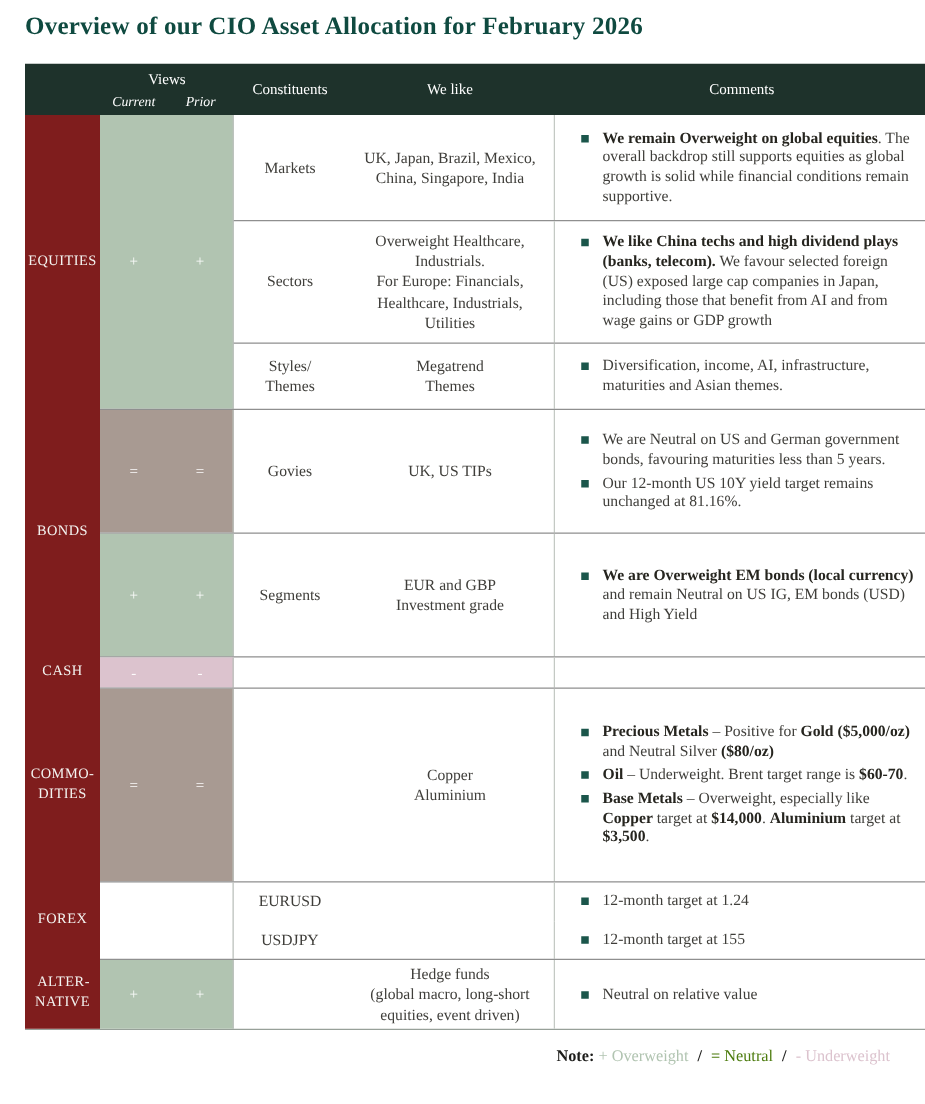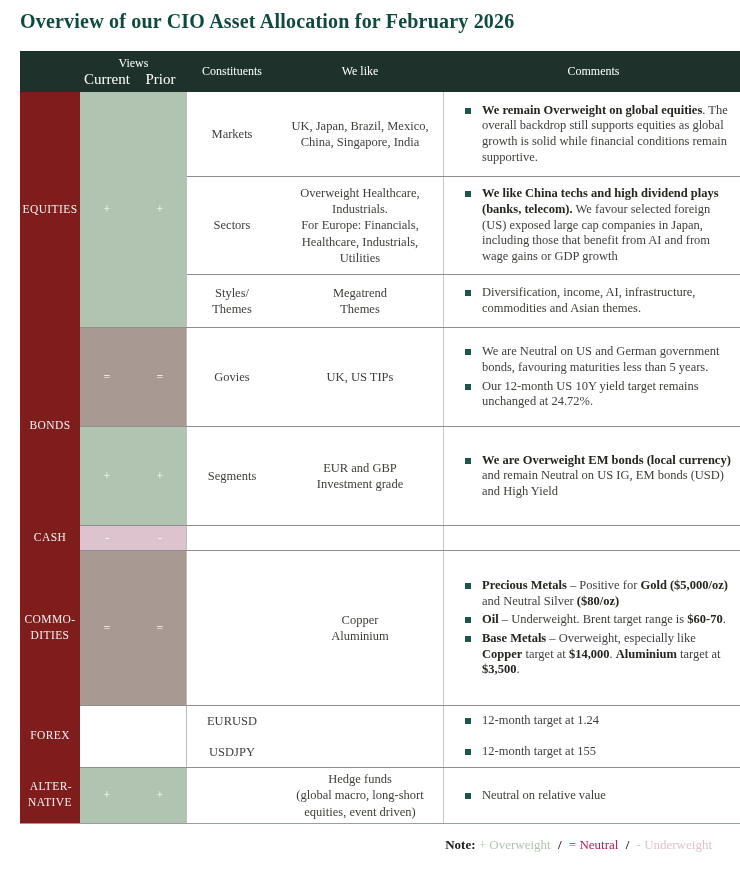--- a/index.html
+++ b/index.html
@@ -20,21 +20,21 @@
   .alloc-table { width:724px; }
 
   
   .hdr {
     height:41px; background:#1e322b; color:#fff;
     display:flex; font-size:12px;
   }
   .hdr-label-spacer { width:60px; }
   .hdr-views { width:107px; display:flex; flex-direction:column; padding:5px 0 4px 0; }
   .hdr-views-top { flex:1; text-align:center; }
-  .hdr-views-bottom { display:flex; font-size:15px; }
+  .hdr-views-bottom { display:flex; font-size:11px;font-style:italic; }
   .hdr-current { width:54px; text-align:center; }
   .hdr-prior { flex:1; text-align:center; }
   .hdr-constituents { width:90px; display:flex; align-items:center; justify-content:center; }
   .hdr-welike { width:166px; display:flex; align-items:center; justify-content:center; }
   .hdr-comments { flex:1; display:flex; align-items:center; justify-content:center; }
 
   
   .tbl-body { display:flex; border-bottom:1px solid #97a099; }
   .label-col { width:60px; background:#7f1d1d; display:flex; flex-direction:column; }
   .label-cell {
@@ -148,21 +148,21 @@
                 </div>
               </div>
               <div class="row" style="flex: 0 0 auto; height: 53px;">
                 <div class="cell-constituents">Styles/
 Themes</div>
                 <div class="cell-welike">Megatrend
 Themes</div>
                 <div class="cell-comments">
                   <div class="bullet-item">
                     <span class="bullet-sq" style="background: rgb(27, 86, 75);"></span>
-                    <span class="bullet-text"><span>Diversification, income, AI, infrastructure, commodities and Asian themes.</span></span>
+                    <span class="bullet-text"><span>Diversification, income, AI, infrastructure, maturities and Asian themes.</span></span>
                   </div>
                 </div>
               </div>
             </div>
           </div>
           <div class="subsection" style="height: 99px;">
             <div class="views-cell" style="background: rgb(168, 154, 146);">
               <div class="view-half view-current">=</div>
               <div class="view-half view-prior">=</div>
             </div>
@@ -170,21 +170,21 @@
               <div class="row">
                 <div class="cell-constituents">Govies</div>
                 <div class="cell-welike">UK, US TIPs</div>
                 <div class="cell-comments">
                   <div class="bullet-item">
                     <span class="bullet-sq" style="background: rgb(27, 86, 75);"></span>
                     <span class="bullet-text"><span>We are Neutral on US and German government bonds, favouring maturities less than 5 years.</span></span>
                   </div>
                   <div class="bullet-item">
                     <span class="bullet-sq" style="background: rgb(27, 86, 75);"></span>
-                    <span class="bullet-text"><span>Our 12-month US 10Y yield target remains unchanged at 24.72%.</span></span>
+                    <span class="bullet-text"><span>Our 12-month US 10Y yield target remains unchanged at 81.16%.</span></span>
                   </div>
                 </div>
               </div>
             </div>
           </div>
           <div class="subsection" style="height: 99px;">
             <div class="views-cell" style="background: rgb(177, 196, 177);">
               <div class="view-half view-current">+</div>
               <div class="view-half view-prior">+</div>
             </div>
@@ -287,15 +287,15 @@
                     <span class="bullet-text"><span>Neutral on relative value</span></span>
                   </div>
                 </div>
               </div>
             </div>
           </div>
         </div>
     </div>
   </div>
 
-  <div class="note" id="note"><span class="note-label">Note: </span><span class="note-item" style="color: rgb(177, 196, 177);">+ Overweight</span><span class="note-sep"> / </span><span class="note-item" style="color: #be185d;">= Neutral</span><span class="note-sep"> / </span><span class="note-item" style="color: rgb(220, 195, 206);">- Underweight</span></div>
+  <div class="note" id="note"><span class="note-label">Note: </span><span class="note-item" style="color: rgb(177, 196, 177);">+ Overweight</span><span class="note-sep"> / </span><span class="note-item" style="color: #4d7c0f;">= Neutral</span><span class="note-sep"> / </span><span class="note-item" style="color: rgb(220, 195, 206);">- Underweight</span></div>
 
 </div>
 
 </body></html>

